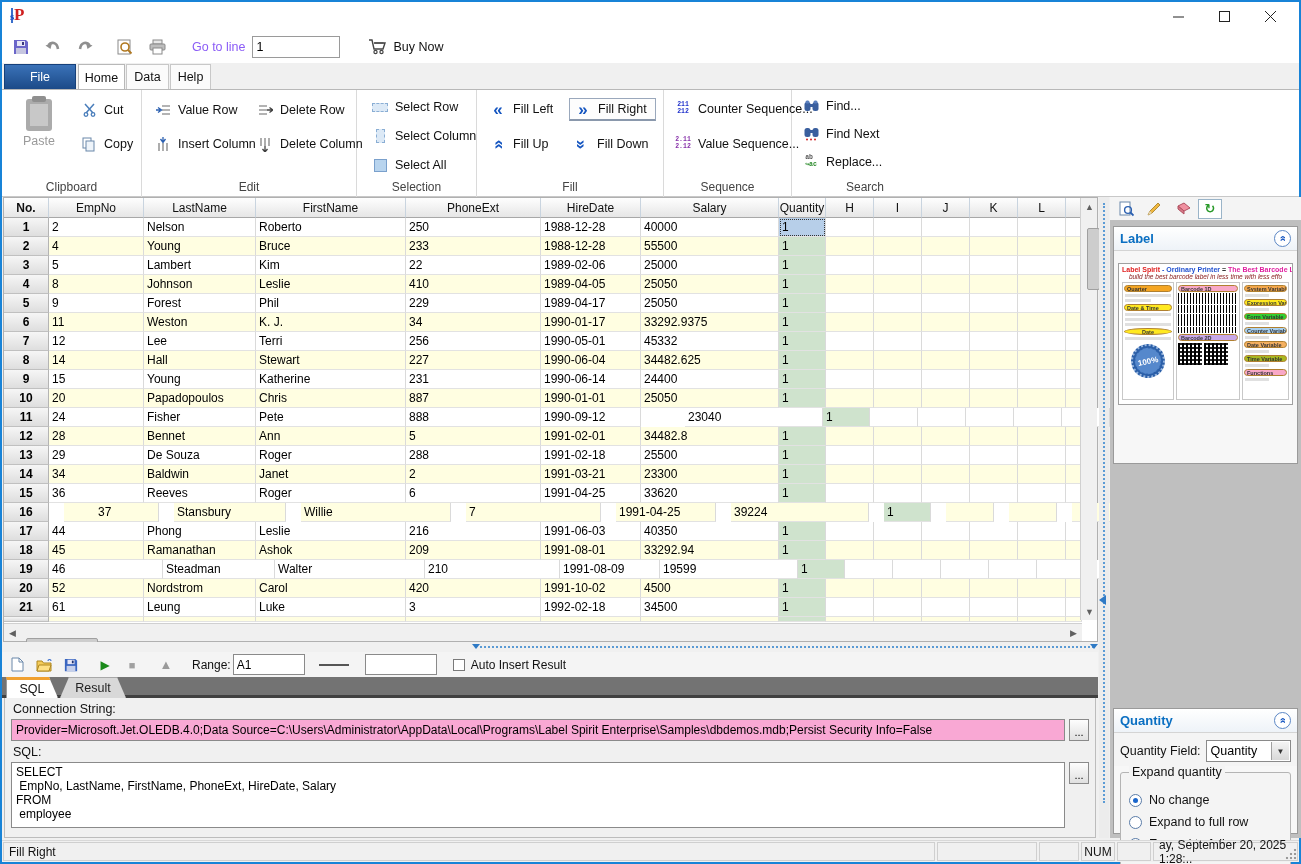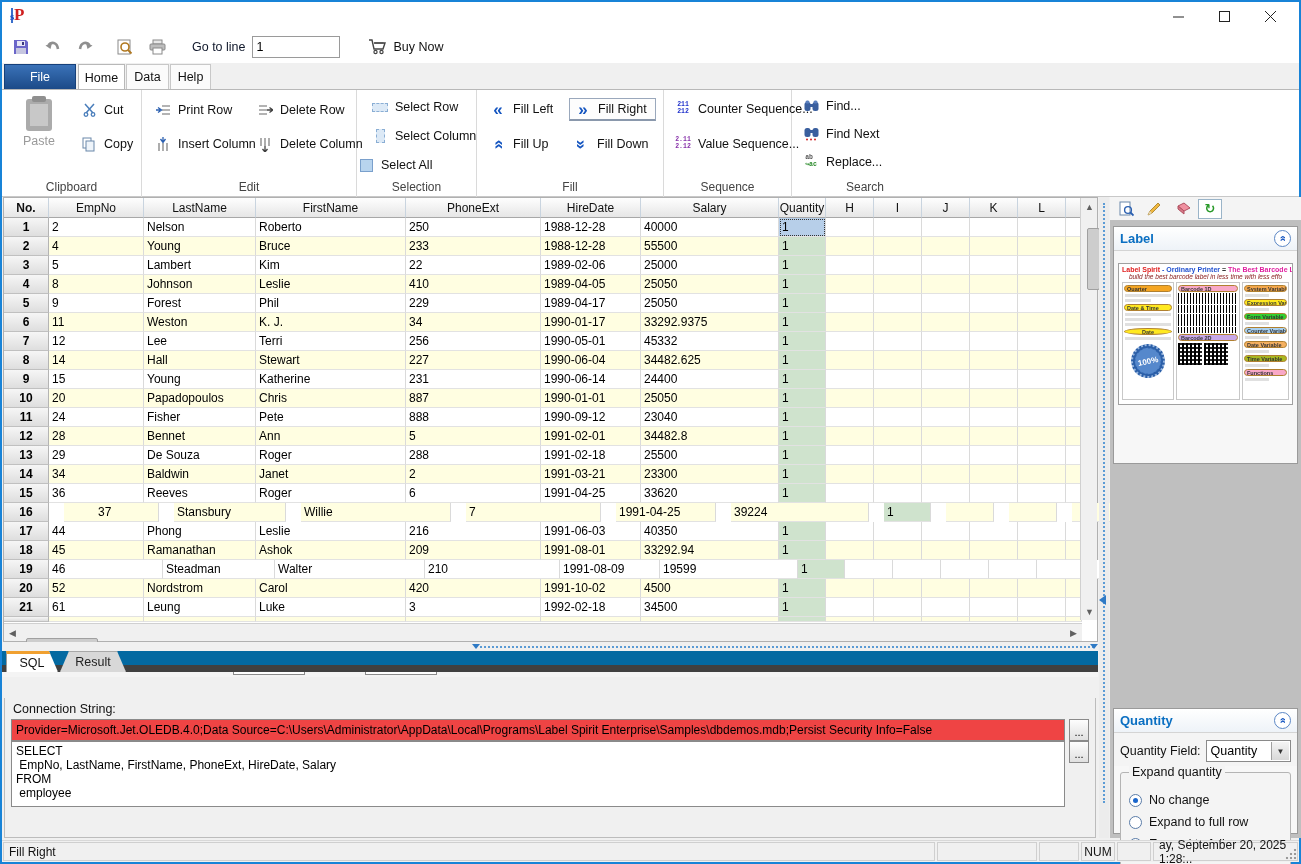--- a/index.html
+++ b/index.html
@@ -13,21 +13,21 @@
   .appicon .s { position:absolute; left:0px; top:3px; color:#2050c0; font-size:11px; font-family:"Liberation Serif",serif; }
   .appicon .bar { position:absolute; left:1px; top:1px; width:2px; height:15px; background:#3a6ecc; }
   .title-text { margin-left:8px; font-size:12.5px; color:#111; }
   .winbtns { position:absolute; right:6px; top:0; height:28px; display:flex; }
   .winbtn { width:46px; height:28px; display:flex; align-items:center; justify-content:center; font-size:13px; color:#222; }
   .winbtn svg { display:block; }
 
   
   .quickbar { position:absolute; left:0; top:28px; width:100%; height:33px; background:#ffffff; display:flex; align-items:center; }
   .qbtn { width:26px; height:24px; display:flex; align-items:center; justify-content:center; margin-left:6px; }
-  .goto-label { font-size:12.5px; color:#0f172a; margin-left:22px;text-align:center; }
+  .goto-label { font-size:12.5px; color:#8b5cf6; margin-left:22px;text-align:center; }
   .goto-input { width:88px; height:22px; border:1px solid #9a9a9a; font-size:12.5px; padding:0 4px; margin-left:6px; font-family:"Liberation Sans",sans-serif; }
   .buynow { display:flex; align-items:center; margin-left:28px; font-size:12.5px; color:#111; }
   .buynow svg { margin-right:6px; }
 
   
   .tabrow { position:absolute; left:0; top:61px; width:100%; height:27px; background:#f0f0f0; }
   .tab { position:absolute; top:1px; height:26px; font-size:12.5px; display:flex; align-items:center; justify-content:center; }
   .tab-file { left:2px; width:72px; background:linear-gradient(#3a72b8,#1c4a88); color:#fff; border:1px solid #16407a; }
   .tab-home { left:76px; width:47px; background:#fff; border:1px solid #b8b8b8; border-bottom:none; color:#111; }
   .tab-data { left:124px; width:43px; background:#fbfbfb; border:1px solid #c8c8c8; border-bottom:1px solid #b8b8b8; color:#111; }
@@ -130,28 +130,28 @@
   .hsplit { position:absolute; left:0; top:640px; width:1096px; height:10px; background:#f0f0f0; }
   .hsplit .bar { position:absolute; left:478px; top:4px; width:614px; border-top:2px dotted #5b9bd5; }
   .hsplit .tri { position:absolute; top:2px; width:0; height:0; border-left:4px solid transparent; border-right:4px solid transparent; border-top:5px solid #2f7ac5; }
   .sqlbar { position:absolute; left:0; top:650px; width:1096px; height:25px; background:#f4f4f4; display:flex; align-items:center; }
   .sbtn { width:24px; height:22px; display:flex; align-items:center; justify-content:center; margin-left:3px; }
   .range-label { font-size:12px; color:#111; margin-left:14px; }
   .range-input { width:72px; height:21px; border:1px solid #8a8a8a; font-size:12px; padding:7px 3px; margin-left:2px; font-family:"Liberation Sans",sans-serif; }
   .dash { width:30px; border-top:2px solid #555; margin:0 14px; }
   .chkbox { width:12px; height:12px; border:1px solid #7a7a7a; background:#fff; margin:0 6px 0 16px; }
   .chklabel { font-size:12px; color:#111; }
-  .sqltabs { position:absolute; left:0; top:649px; width:1096px; height:21px; background:#0369a1; border-bottom:7px solid #404040; }
+  .sqltabs { position:absolute; left:0; top:675px; width:1096px; height:21px; background:#737373; border-bottom:3px solid #404040; }
   .stab { position:absolute; top:0; height:21px; font-size:12.5px; display:flex; align-items:center; justify-content:center; }
   .stab-sql { left:4px; width:52px; background:#fff; border:1px solid #9a9a9a; border-bottom:none; border-top:3px solid #f0a030; color:#111; clip-path:polygon(0 0,calc(100% - 9px) 0,100% 100%,0 100%); z-index:2; }
   .stab-result { left:58px; width:66px; background:#d8d8d8; border:1px solid #a8a8a8; border-bottom:none; color:#222; clip-path:polygon(9px 0,calc(100% - 9px) 0,100% 100%,0 100%); }
   .sqlpane { position:absolute; left:2px; top:696px; width:1092px; height:140px; background:#f0f0f0; border:1px solid #bcbcbc; border-top:none; }
   .pane-label { font-size:12.5px; color:#111; margin:4px 0 3px 8px; }
   .conn-row { display:flex; margin:0 6px; }
-  .conn-input { flex:1; height:22px; border:1px solid #8a8a8a; font-size:12px; padding:0 4px; background:#ef4444; font-family:"Liberation Sans",sans-serif; }
+  .conn-input { flex:1; height:22px; border:1px solid #8a8a8a; font-size:12px; padding:0 4px; background:#f9a8d4; font-family:"Liberation Sans",sans-serif; }
   .more-btn { width:20px; height:22px; border:1px solid #8a8a8a; background:linear-gradient(#fdfdfd,#e0e0e0); font-size:11px; display:flex; align-items:flex-end; justify-content:center; margin-left:4px; padding-bottom:2px; }
   .sql-text { flex:1; height:66px; border:1px solid #8a8a8a; background:#fff; font-size:12px; font-family:"Liberation Sans",sans-serif; padding:2px 4px; white-space:pre; overflow:hidden; }
 
   
   .statusbar { position:absolute; left:0; top:838px; width:1297px; height:22px; background:#f0f0f0; border-top:1px solid #d8d8d8; display:flex; align-items:stretch; }
   .spane { border:1px solid #cfcfcf; background:#f0f0f0; margin:1px 1px; font-size:12px; color:#111; display:flex; align-items:center; padding:0 5px; }
   .grip { position:absolute; right:2px; bottom:2px; width:12px; height:12px; background:
      radial-gradient(circle at 10px 2px,#9a9a9a 1px,transparent 1.6px),
      radial-gradient(circle at 6px 6px,#9a9a9a 1px,transparent 1.6px),
      radial-gradient(circle at 10px 6px,#9a9a9a 1px,transparent 1.6px),
@@ -274,21 +274,21 @@
     </div>
 
     <div class="rgroup" style="left:140px;width:215px">
       <div class="rbtn" style="left:12px;top:12px">
         <span class="ric">
             <svg width="15" height="13" viewBox="0 0 15 13">
               <path d="M6 2 h8 M6 6 h8 M6 10 h8" stroke="#9a9a9a" stroke-width="1.6"></path>
               <path d="M0 6 h4 M2 3.5 L5.5 6 L2 8.5" stroke="#2a5fb0" stroke-width="1.3" fill="none"></path>
             </svg>
           </span>
-        <span>Print Row</span>
+        <span>Value Row</span>
       </div>
       <div class="rbtn" style="left:12px;top:46px">
         <span class="ric">
             <svg width="13" height="15" viewBox="0 0 13 15">
               <path d="M2 6 v8 M6 6 v8 M10 6 v8" stroke="#9a9a9a" stroke-width="1.6"></path>
               <path d="M6 0 v4 M3.5 2 L6 5.5 L8.5 2" stroke="#2a5fb0" stroke-width="1.3" fill="none"></path>
             </svg>
           </span>
         <span>Insert Column</span>
       </div>
@@ -319,21 +319,21 @@
             <span class="selicon sel-row"></span>
           </span>
         <span>Select Row</span>
       </div>
       <div class="rbtn" style="left:14px;top:38px">
         <span class="ric">
             <span class="selicon sel-col"></span>
           </span>
         <span>Select Column</span>
       </div>
-      <div class="rbtn" style="left:0;top:67px">
+      <div class="rbtn" style="left:14px;top:67px">
         <span class="ric">
             <span class="sel-all"></span>
           </span>
         <span>Select All</span>
       </div>
       <div class="gtitle">Selection</div>
     </div>
 
     <div class="rgroup" style="left:475px;width:187px">
       <div class="rbtn" style="left:12px;top:11px">
@@ -593,21 +593,21 @@
           <div class="gcell" style="width: 48px;"></div>
           <div class="gcell" style="width: 16px;"></div>
         </div>
         <div class="grow row-odd" style="top: 210px;">
           <div class="gcell gnum" style="width: 45px;">11</div>
           <div class="gcell" style="width: 95px;">24</div>
           <div class="gcell" style="width: 112px;">Fisher</div>
           <div class="gcell" style="width: 150px;">Pete</div>
           <div class="gcell" style="width: 135px;">888</div>
           <div class="gcell" style="width: 100px;">1990-09-12</div>
-          <div class="gcell" style="width: 138px;">23040</div>
+          <div class="gcell" style="width: 138px; margin-left: 44px;">23040</div>
           <div class="gcell qty" style="width: 47px;">1</div>
           <div class="gcell" style="width: 48px;"></div>
           <div class="gcell" style="width: 48px;"></div>
           <div class="gcell" style="width: 48px;"></div>
           <div class="gcell" style="width: 48px;"></div>
           <div class="gcell" style="width: 48px;"></div>
           <div class="gcell" style="width: 16px;"></div>
         </div>
         <div class="grow row-even" style="top: 229px;">
           <div class="gcell gnum" style="width: 45px;">12</div>
@@ -959,20 +959,21 @@
     <div class="stab stab-sql">SQL</div>
     <div class="stab stab-result">Result</div>
   </div>
 
   <div class="sqlpane">
     <div class="pane-label">Connection String:</div>
     <div class="conn-row">
       <input class="conn-input" value="Provider=Microsoft.Jet.OLEDB.4.0;Data Source=C:\Users\Administrator\AppData\Local\Programs\Label Spirit Enterprise\Samples\dbdemos.mdb;Persist Security Info=False" style="">
       <div class="more-btn">...</div>
     </div>
+    <div class="pane-label">SQL:</div>
     <div class="conn-row">
       <div class="sql-text">SELECT
  EmpNo, LastName, FirstName, PhoneExt, HireDate, Salary
 FROM
  employee</div>
       <div class="more-btn" style="align-self:flex-start">...</div>
     </div>
   </div>
 
   <div class="statusbar">

